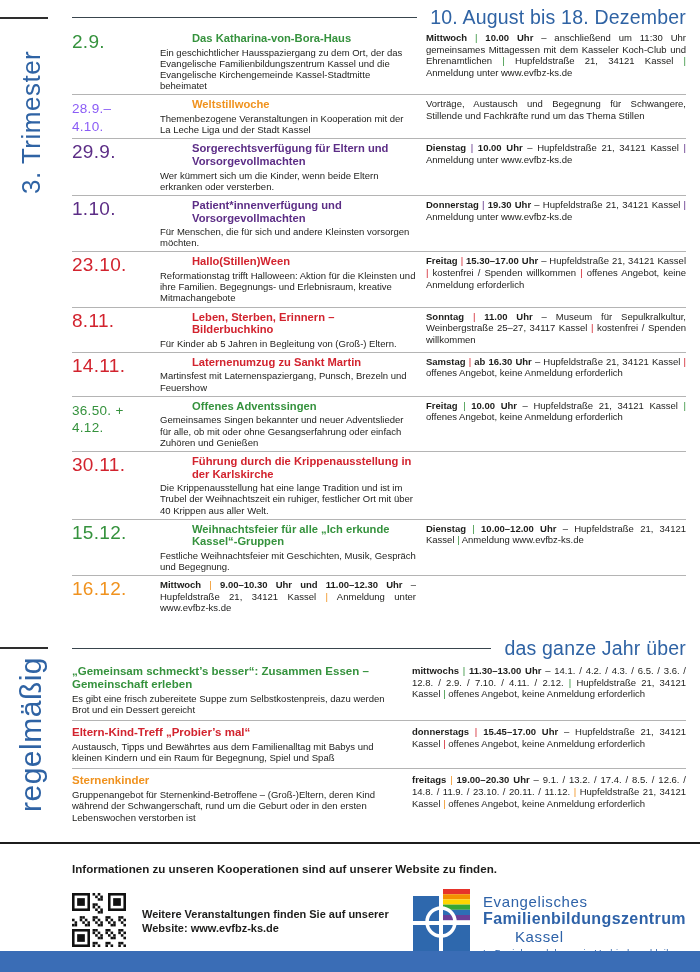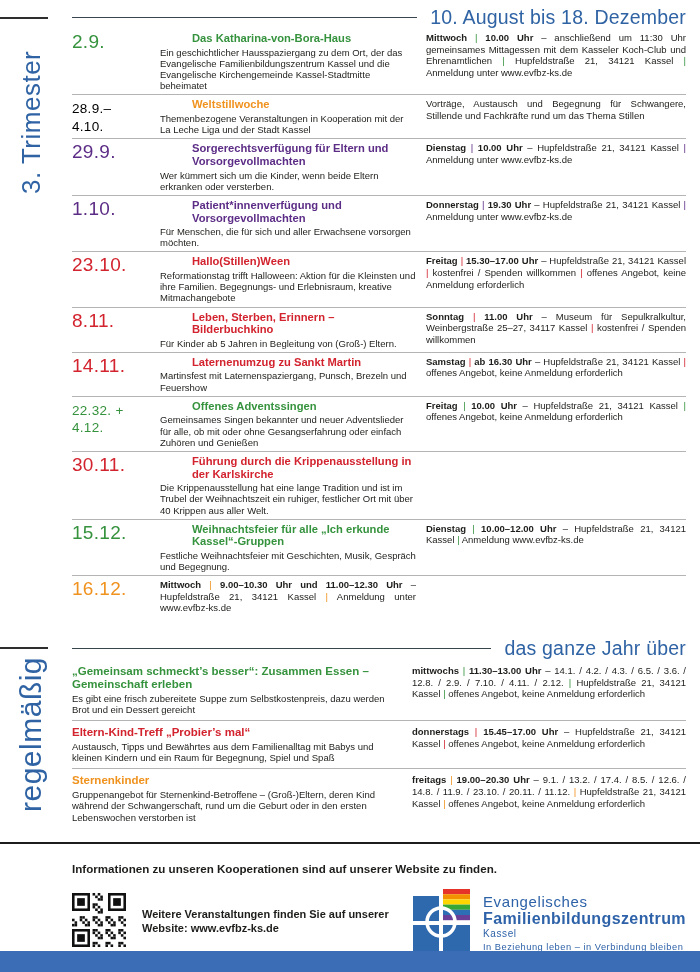--- a/index.html
+++ b/index.html
@@ -55,21 +55,21 @@
   .footer-divider{ border-top:2.5px solid #1c1c1c; margin-top:14px; }
   .coop-note{ margin:18px 14px 0 72px; font-weight:bold; font-size:11.6px; }
   .qr-row{ display:flex; align-items:flex-start; margin:18px 14px 0 72px; }
   .qr-box{ width:54px; height:54px; }
   .website-note{ margin-left:16px; margin-top:14px; font-weight:bold; font-size:11px; width:250px; line-height:1.3; }
   .logo-wrap{ margin-left:auto; display:flex; align-items:flex-start; }
   .logo-mark{ width:62px; height:64px; margin-top:-4px; }
   .logo-text{ margin-left:8px; color:#2e62a8; }
   .logo-l1{ font-size:15px; letter-spacing:.6px; }
   .logo-l2{ font-size:16px; font-weight:bold; letter-spacing:.4px; }
-  .logo-l3{ font-size:10px; letter-spacing:.6px; }
+  .logo-l3{ font-size:15px; letter-spacing:.6px;margin-left:32px; }
   .logo-tag{ font-size:9.3px; letter-spacing:.5px; margin-top:3px; }
   .bottom-bar{ position:absolute; left:0; right:0; bottom:0; height:21px; background:#3a6db6; }
 </style>
 </head>
 <body>
 
 <div class="page">
 
   <div class="vlabel" id="trimester-label">3. Trimester</div>
   <div class="vlabel" id="regular-label">regelmäßig</div>
@@ -86,21 +86,21 @@
         <div class="ev-date" style="color: rgb(53, 146, 61);">
           <div>2.9.</div>
         </div>
         <div>
           <div class="ev-title" style="color: rgb(53, 146, 61);">Das Katharina-von-Bora-Haus</div>
           <div class="ev-desc">Ein geschichtlicher Hausspaziergang zu dem Ort, der das Evangelische Familienbildungszentrum Kassel und die Evangelische Kirchengemeinde Kassel-Stadtmitte beheimatet</div>
         </div>
         <div class="ev-info"><span class="b">Mittwoch</span><span style="color: rgb(53, 146, 61);"> | </span><span class="b">10.00 Uhr</span><span> – anschließend um 11:30 Uhr gemeinsames Mittagessen mit dem Kasseler Koch-Club und Ehrenamtlichen</span><span style="color: rgb(53, 146, 61);"> | </span><span>Hupfeldstraße 21, 34121 Kassel</span><span style="color: rgb(53, 146, 61);"> | </span><span>Anmeldung unter www.evfbz-ks.de</span></div>
       </div>
       <div class="event">
-        <div class="ev-date small" style="color: #000000;">
+        <div class="ev-date small" style="color: #8b5cf6;">
           <div>28.9.–</div>
           <div>4.10.</div>
         </div>
         <div>
           <div class="ev-title" style="color: rgb(240, 146, 30);">Weltstillwoche</div>
           <div class="ev-desc">Themenbezogene Veranstaltungen in Kooperation mit der La Leche Liga und der Stadt Kassel</div>
         </div>
         <div class="ev-info"><span>Vorträge, Austausch und Begegnung für Schwangere, Stillende und Fachkräfte rund um das Thema Stillen</span></div>
       </div>
       <div class="event">
@@ -112,21 +112,21 @@
           <div class="ev-desc">Wer kümmert sich um die Kinder, wenn beide Eltern erkranken oder versterben.</div>
         </div>
         <div class="ev-info"><span class="b">Dienstag</span><span style="color: rgb(92, 45, 134);"> | </span><span class="b">10.00 Uhr</span><span> – Hupfeldstraße 21, 34121 Kassel</span><span style="color: rgb(92, 45, 134);"> | </span><span>Anmeldung unter www.evfbz-ks.de</span></div>
       </div>
       <div class="event">
         <div class="ev-date" style="color: rgb(92, 45, 134);">
           <div>1.10.</div>
         </div>
         <div>
           <div class="ev-title" style="color: rgb(92, 45, 134);">Patient*innenverfügung und Vorsorgevollmachten</div>
-          <div class="ev-desc">Für Menschen, die für sich und aller Erwachsene vorsorgen möchten.</div>
+          <div class="ev-desc">Für Menschen, die für sich und andere Kleinsten vorsorgen möchten.</div>
         </div>
         <div class="ev-info"><span class="b">Donnerstag</span><span style="color: rgb(92, 45, 134);"> | </span><span class="b">19.30 Uhr</span><span> – Hupfeldstraße 21, 34121 Kassel</span><span style="color: rgb(92, 45, 134);"> | </span><span>Anmeldung unter www.evfbz-ks.de</span></div>
       </div>
       <div class="event">
         <div class="ev-date" style="color: rgb(210, 35, 46);">
           <div>23.10.</div>
         </div>
         <div>
           <div class="ev-title" style="color: rgb(210, 35, 46);">Hallo(Stillen)Ween</div>
           <div class="ev-desc">Reformationstag trifft Halloween: Aktion für die Kleinsten und ihre Familien. Begegnungs- und Erlebnisraum, kreative Mitmachangebote</div>
@@ -148,21 +148,21 @@
           <div>14.11.</div>
         </div>
         <div>
           <div class="ev-title" style="color: rgb(210, 35, 46);">Laternenumzug zu Sankt Martin</div>
           <div class="ev-desc">Martinsfest mit Laternenspaziergang, Punsch, Brezeln und Feuershow</div>
         </div>
         <div class="ev-info"><span class="b">Samstag</span><span style="color: rgb(210, 35, 46);"> | </span><span class="b">ab 16.30 Uhr</span><span> – Hupfeldstraße 21, 34121 Kassel</span><span style="color: rgb(210, 35, 46);"> | </span><span>offenes Angebot, keine Anmeldung erforderlich</span></div>
       </div>
       <div class="event">
         <div class="ev-date small" style="color: rgb(53, 146, 61);">
-          <div>22.32. +</div>
+          <div>36.50. +</div>
           <div>4.12.</div>
         </div>
         <div>
           <div class="ev-title" style="color: rgb(53, 146, 61);">Offenes Adventssingen</div>
           <div class="ev-desc">Gemeinsames Singen bekannter und neuer Adventslieder für alle, ob mit oder ohne Gesangserfahrung oder einfach Zuhören und Genießen</div>
         </div>
         <div class="ev-info"><span class="b">Freitag</span><span style="color: rgb(53, 146, 61);"> | </span><span class="b">10.00 Uhr</span><span> – Hupfeldstraße 21, 34121 Kassel</span><span style="color: rgb(53, 146, 61);"> | </span><span>offenes Angebot, keine Anmeldung erforderlich</span></div>
       </div>
       <div class="event">
         <div class="ev-date" style="color: rgb(210, 35, 46);">

